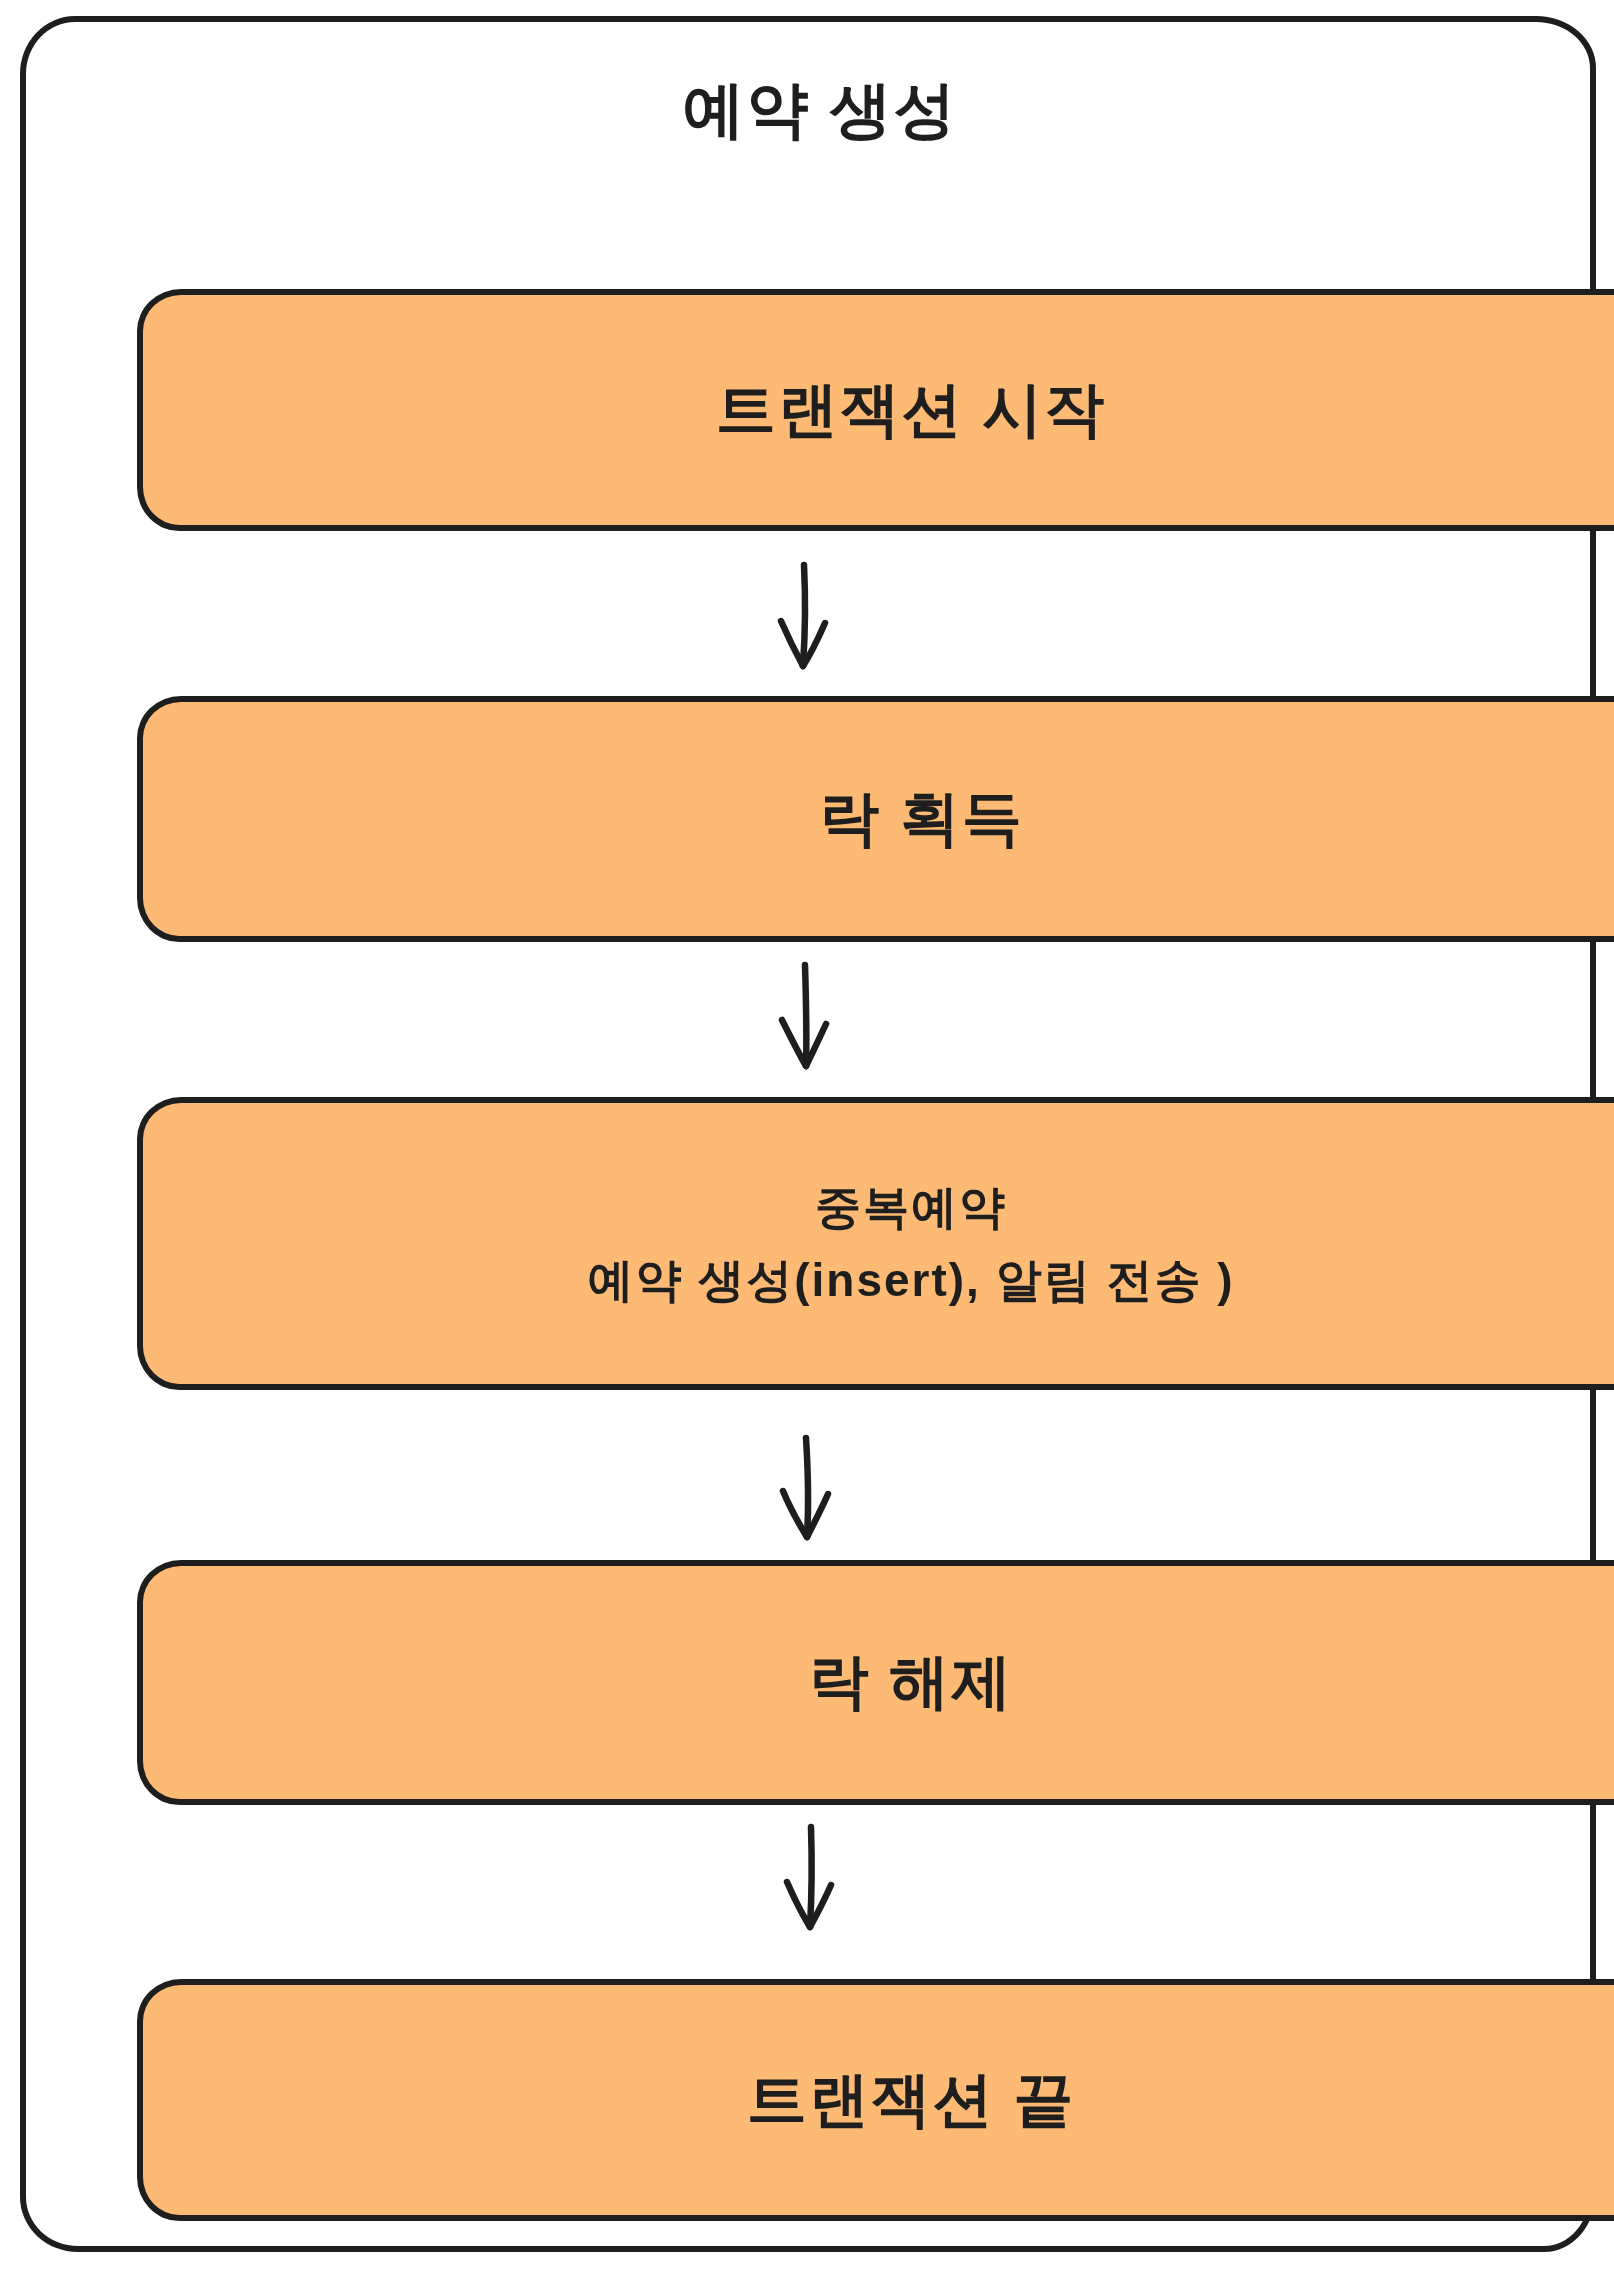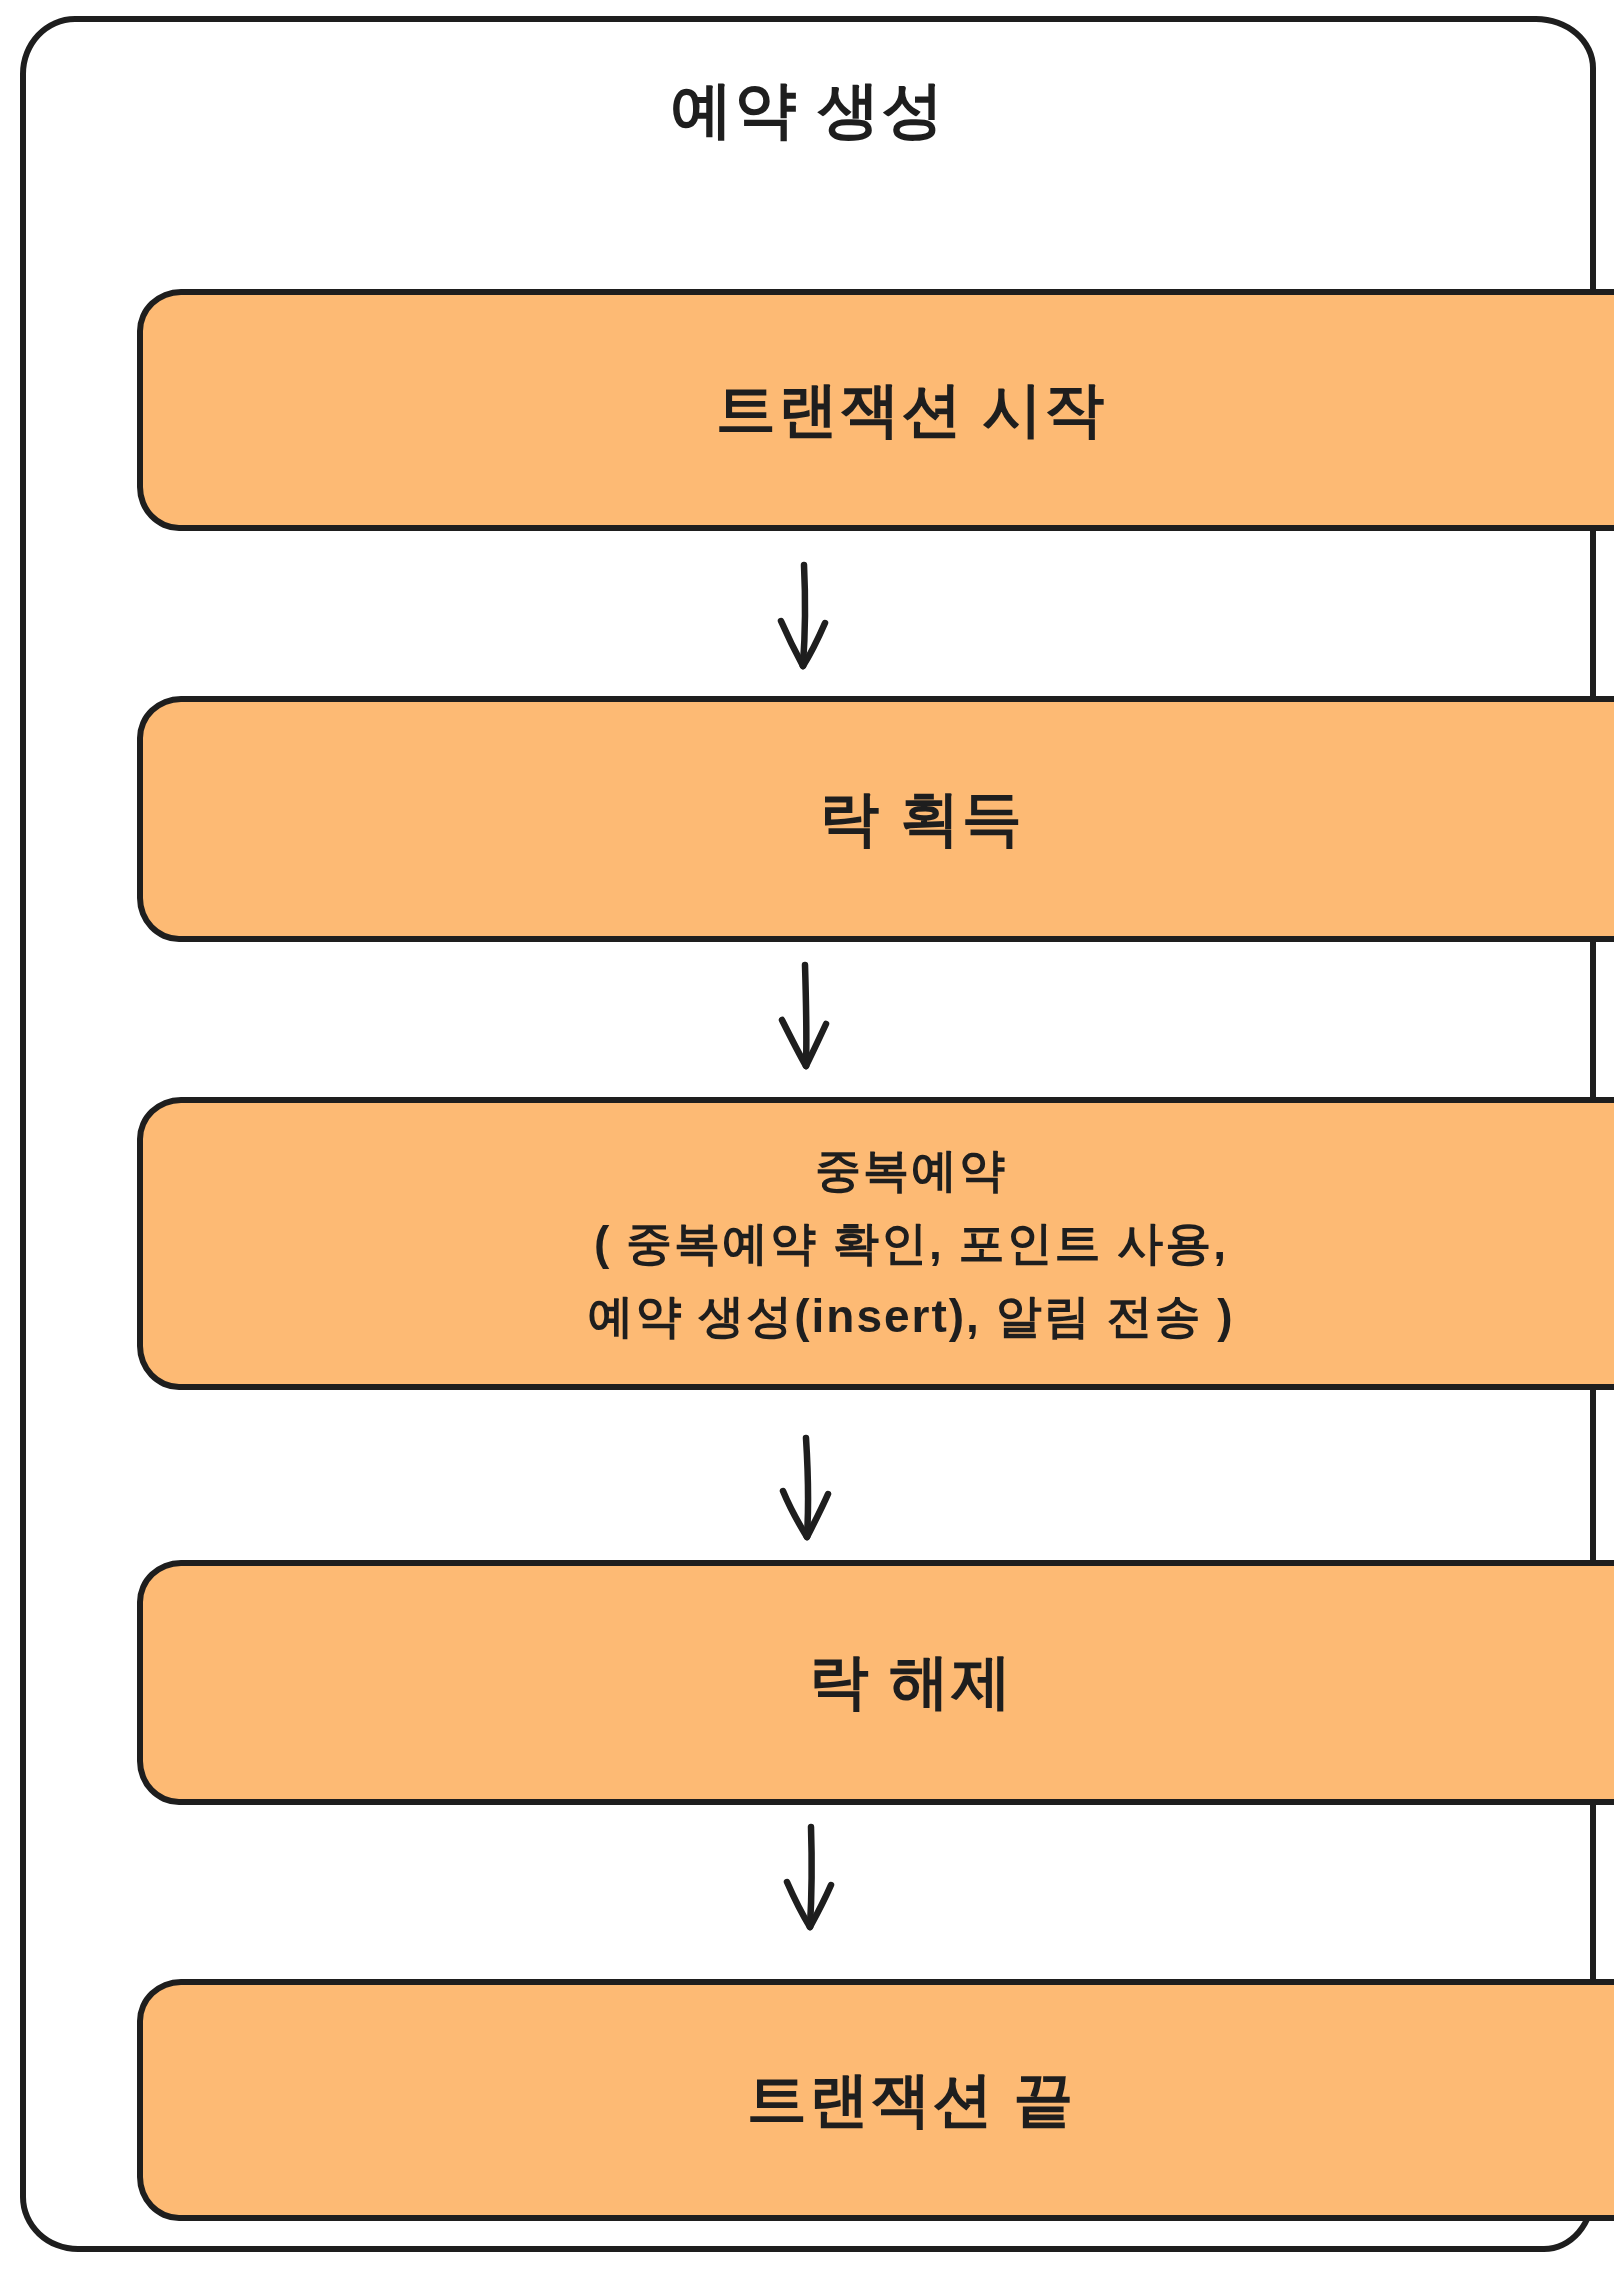--- a/index.html
+++ b/index.html
@@ -30,20 +30,21 @@
     position: absolute;
     left: 20px;
     top: 68px;
     width: 1576px;
     text-align: center;
     font-size: 62px;
     font-weight: 600;
     color: #1e1e1e;
     letter-spacing: 2px;
     white-space: pre;
+    padding-left: 12px;
   }
   .step-box {
     position: absolute;
     left: 137px;
     width: 1548px;
     box-sizing: border-box;
     border: 6px solid #1e1e1e;
     background: #fdba74;
     border-radius: 44px 40px 46px 42px / 42px 46px 40px 44px;
     display: flex;
@@ -103,21 +104,20 @@
   </div>
 
   <svg class="arrow arrow-2" viewBox="0 0 80 115">
     <path d="M40,7 C41,40 42,74 41,107"></path>
     <path d="M17,62 C25,78 33,94 41,108"></path>
     <path d="M61,66 C54,81 47,96 41,108"></path>
   </svg>
 
   <div class="step-box box-3">
     <span>중복예약</span>
-    <span>( 중복예약 확인, 포인트 사용,</span>
     <span>예약 생성(insert), 알림 전송 )</span>
   </div>
 
   <svg class="arrow arrow-3" viewBox="0 0 80 115">
     <path d="M40,8 C42,40 43,73 41,106"></path>
     <path d="M17,61 C24,78 33,94 41,107"></path>
     <path d="M62,64 C55,80 47,95 41,107"></path>
   </svg>
 
   <div class="step-box box-4">

